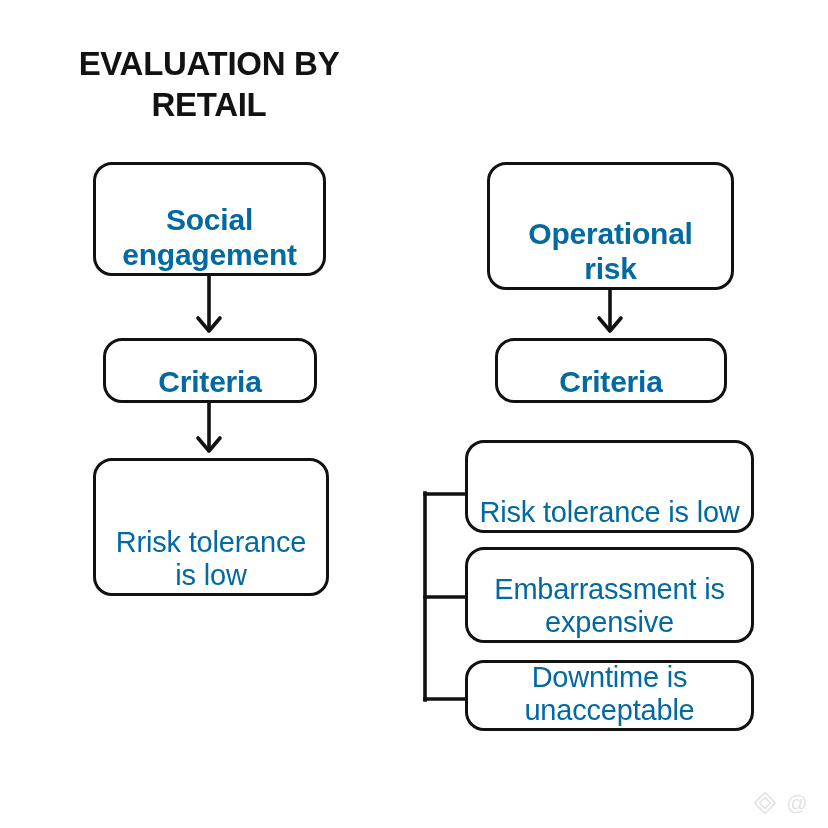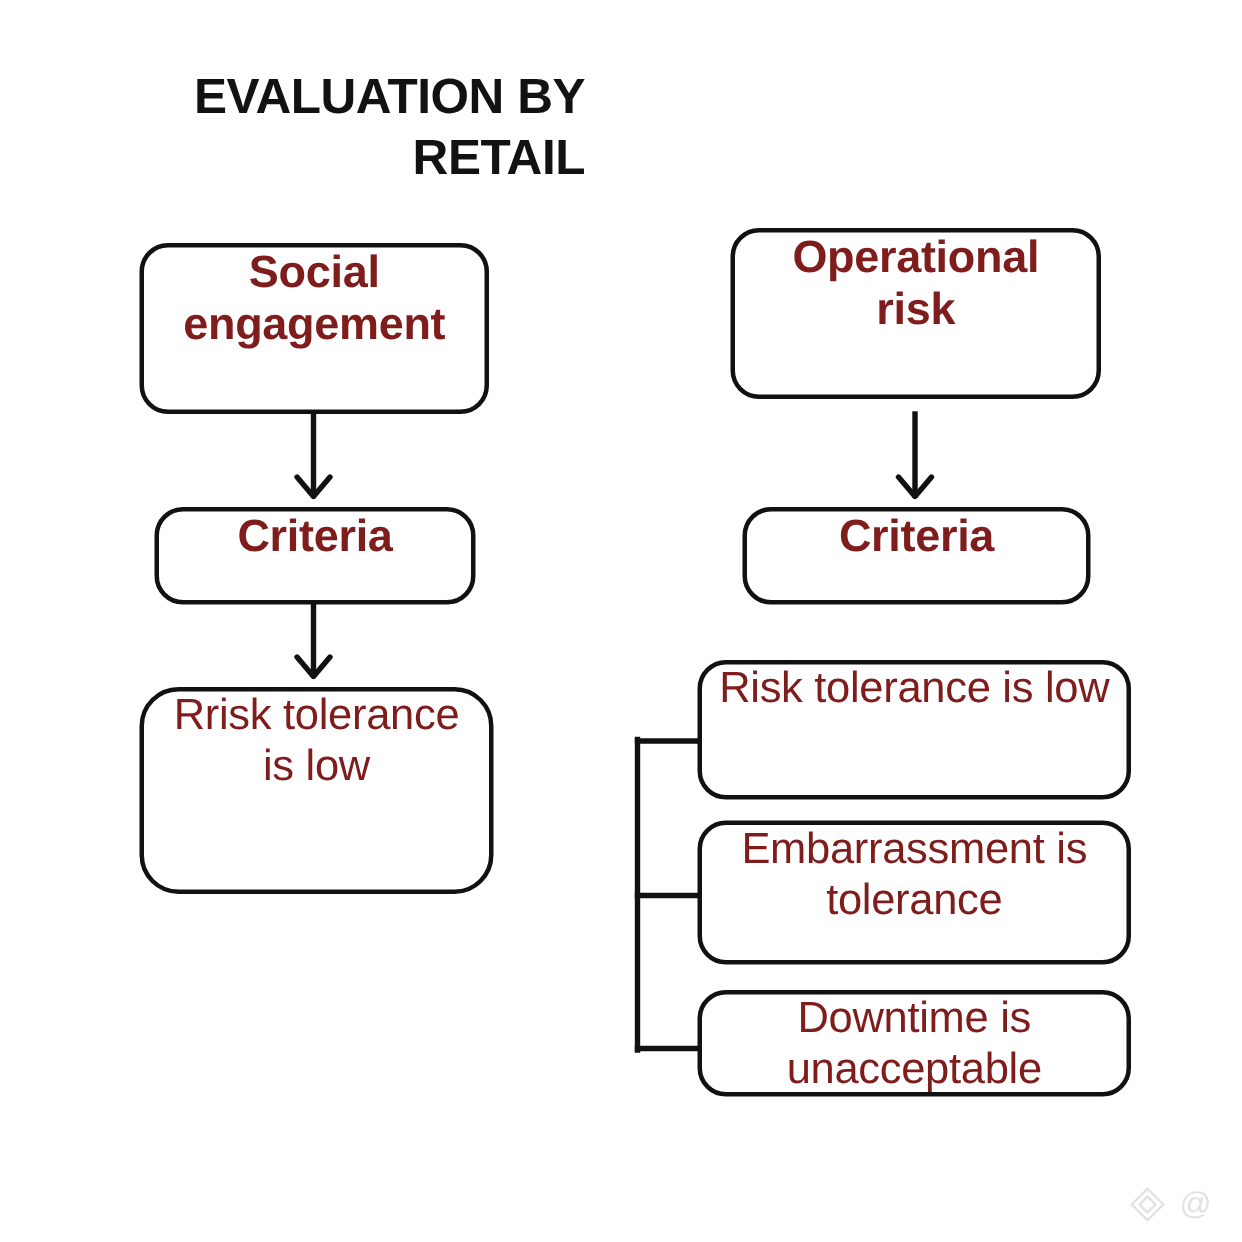--- a/index.html
+++ b/index.html
@@ -19,56 +19,56 @@
     position: absolute;
     left: 0;
     top: 0;
     width: 828px;
     height: 828px;
   }
 
   
   .col-title {
     position: absolute;
-    text-align: right;
+    text-align: center;
     font-weight: 800;
     font-size: 33px;
     line-height: 1.24;
     letter-spacing: -0.3px;
     color: #121212;
     text-transform: uppercase;
   }
   #title-left  { left: 28px;  top: 44px; width: 362px; }
   #title-right { left: 430px; top: 44px; width: 372px; }
 
   
   .node {
     position: absolute;
     box-sizing: border-box;
     border: 3.6px solid #111111;
     border-radius: 19px;
     background: #ffffff;
     display: flex;
-    align-items: flex-start;
+    align-items: flex-end;
     justify-content: center;
     text-align: center;
-    color: #7f1d1d;
+    color: #0369a1;
     line-height: 1.16;
   }
   .node span { display: block; padding: 0 10px; }
   .node.bold   { font-weight: 700; font-size: 30px; letter-spacing: -0.2px; }
   .node.normal { font-weight: 400; font-size: 29px; letter-spacing: -0.2px; }
 
   
   #node-social   { left: 93px;  top: 162px; width: 233px; height: 114px; }
   #node-crit-l   { left: 103px; top: 338px; width: 214px; height: 65px;  }
-  #node-rrisk    { left: 93px;  top: 458px; width: 236px; height: 138px; border-radius: 26px; }
+  #node-rrisk    { left: 93px;  top: 458px; width: 236px; height: 138px; }
 
   
-  #node-oprisk   { left: 487px; top: 152px; width: 247px; height: 114px; }
+  #node-oprisk   { left: 487px; top: 162px; width: 247px; height: 128px; }
   #node-crit-r   { left: 495px; top: 338px; width: 232px; height: 65px;  }
   #node-risktol  { left: 465px; top: 440px; width: 289px; height: 93px;  }
   #node-embar    { left: 465px; top: 547px; width: 289px; height: 96px;  }
   #node-downtime { left: 465px; top: 660px; width: 289px; height: 71px;  }
 
   
   #wires {
     position: absolute;
     left: 0; top: 0;
     width: 828px; height: 828px;
@@ -136,21 +136,21 @@
 
   <div class="node bold" id="node-crit-r">
     <span>Criteria</span>
   </div>
 
   <div class="node normal" id="node-risktol">
     <span>Risk tolerance is low</span>
   </div>
 
   <div class="node normal" id="node-embar">
-    <span>Embarrassment is tolerance</span>
+    <span>Embarrassment is expensive</span>
   </div>
 
   <div class="node normal" id="node-downtime">
     <span>Downtime is unacceptable</span>
   </div>
 
   <div id="watermark">
     <svg width="26" height="26" viewBox="0 0 26 26">
       <g fill="none" stroke="#e2e2e4" stroke-width="1.6" stroke-linejoin="round">
         <path d="M13 2.5 L23.5 13 L13 23.5 L2.5 13 Z"></path>

